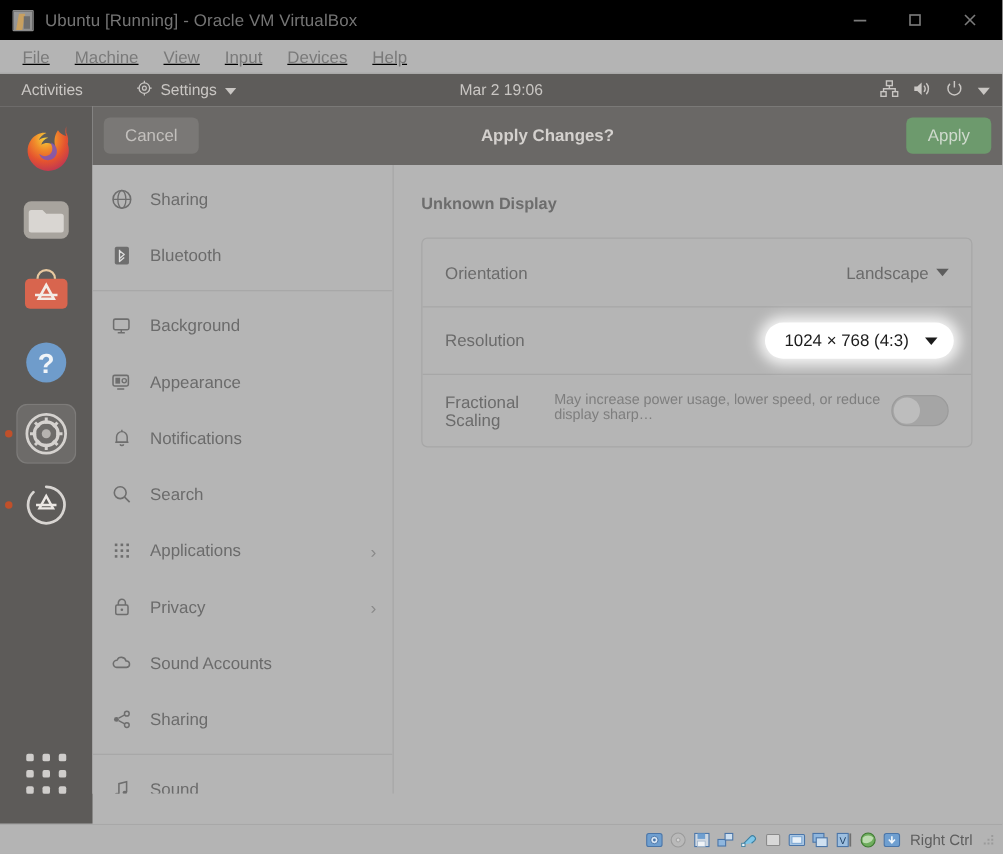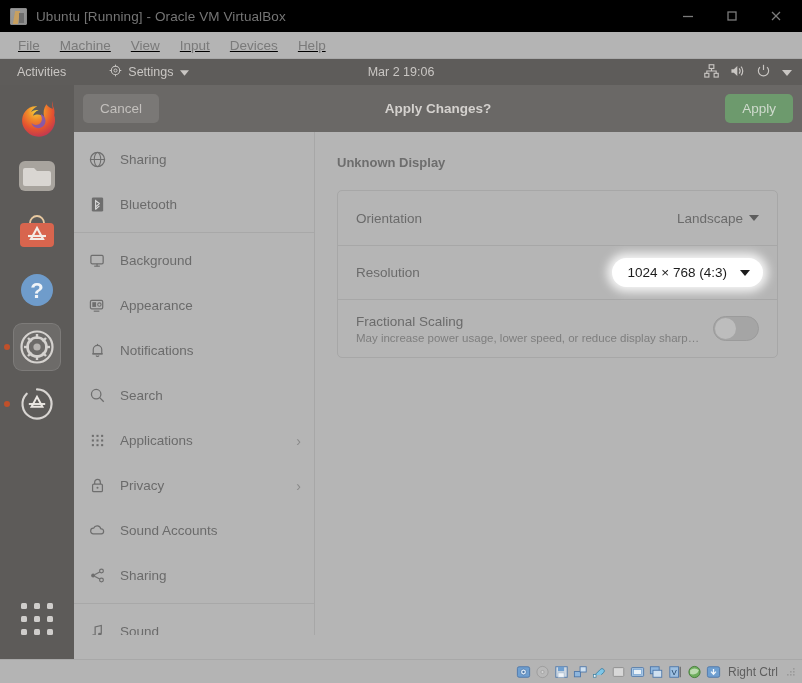--- a/index.html
+++ b/index.html
@@ -108,22 +108,22 @@
 
   #resolution-dropdown {
     background: #ffffff; border-radius: 17px; padding: 7px 13px 7px 16px;
     display: flex; align-items: center; gap: 13px;
     box-shadow: 0 0 10px 5px rgba(255,255,255,0.85);
     margin-right: -4px;
   }
   #resolution-dropdown .row-value { color: #1c1c1c; font-size: 13.5px; }
   #resolution-dropdown .caret { border-top-color: #1c1c1c; }
 
-  .row-col { display: flex; flex-direction: column; gap: 3px; }
-  .row-sub { font-size: 11.5px; color: #7e7e7e; text-align: center; }
+  .row-col { display: flex; flex-direction: row; gap: 3px; }
+  .row-sub { font-size: 11.5px; color: #7e7e7e; }
   .toggle { width: 46px; height: 25px; border-radius: 13px; background: #a5a5a5;
             border: 1px solid #9b9b9b; position: relative; flex: 0 0 46px; }
   .toggle i { position: absolute; left: 1px; top: 1px; width: 21px; height: 21px;
               border-radius: 50%; background: #bdbdbd; display: block; }
 
   
   #dim-overlay { position: absolute; left:0; top:0; right:0; bottom:0; background: rgba(0,0,0,0.0); pointer-events:none; }
 
   
   #vbox-statusbar { height: 24px; flex: 0 0 24px; background: #b4b4b4; border-top: 1px solid #a8a8a8;

